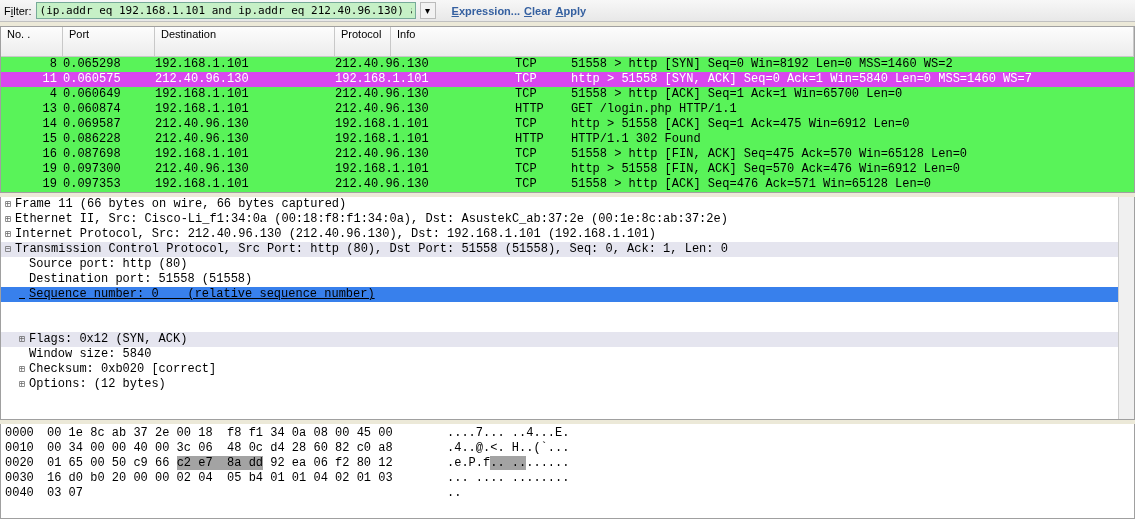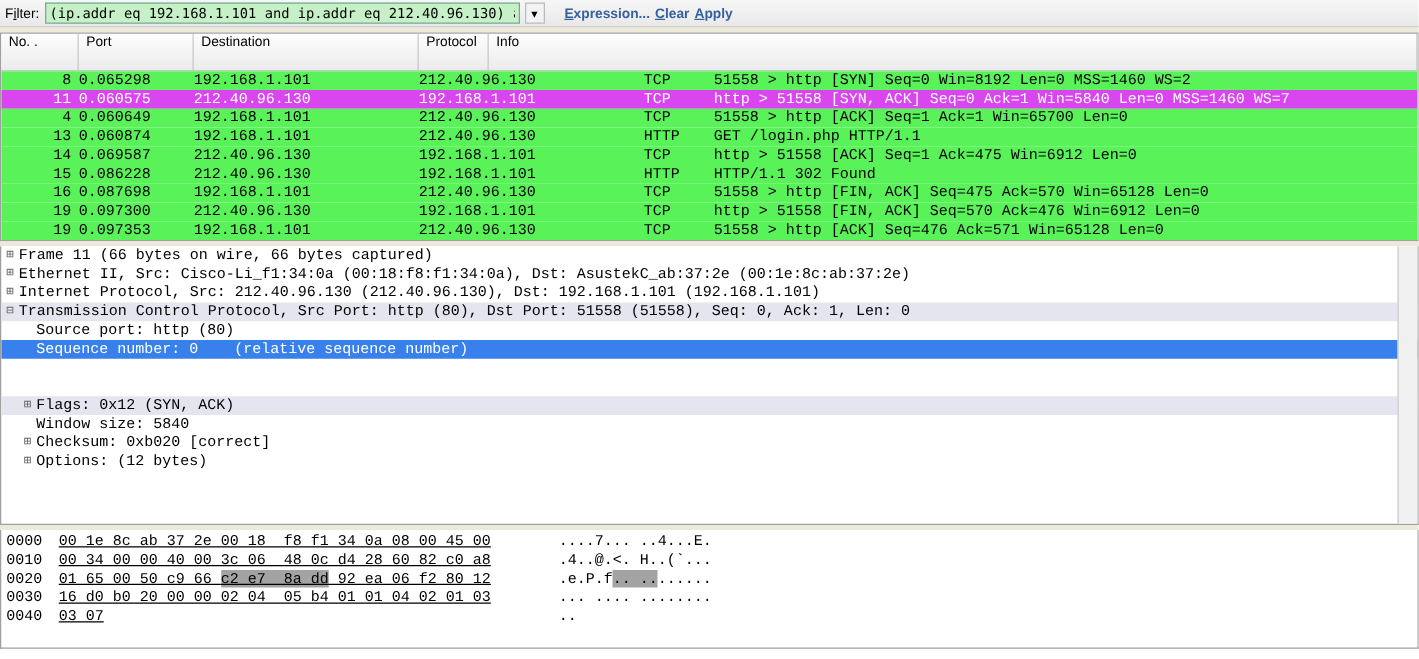--- a/index.html
+++ b/index.html
@@ -21,28 +21,28 @@
 .pkt-row { display:flex; height:15px; line-height:15px; white-space:pre; }
 .pkt-row.g { background:#59f359; }
 .pkt-row.sel { background:#d946ef; color:#fff; }
 .pkt-row .col-no{padding-left:6px;text-align:right;padding-right:6px}
 .pkt-row div { overflow:hidden; white-space:pre; }
 
 .detail-pane { height:223px; border-top:none; background:#fff; overflow:auto; font-family:Consolas,"Courier New",monospace; font-size:12px; position:relative; }
 .tree-row { display:flex; height:15px; line-height:15px; white-space:pre; }
 .tree-ico { width:14px; text-align:center; color:#666; font-size:10px; display:inline-block; cursor:pointer;}
 .tree-sp { display:inline-block; }
-.tr-sel { background:#3880ec; color:#ffffff; }
+.tr-sel { background:#3880ec; color:#000000;text-decoration:underline; }
 .tr-mut { background:#e5e5ef; }
 .scroll-stub{position:absolute;right:0;top:0;bottom:0;width:16px;background:#f0f0f0;border-left:1px solid #ccc;}
 
 .hex-pane { height:95px; border-top:none; font-family:Consolas,"Courier New",monospace; font-size:12px; padding:2px 4px; white-space:pre; overflow:hidden; }
 .hex-line { height:15px; line-height:15px; }
 .hx-off{display:inline-block;width:42px;}
-.hx-bytes{display:inline-block;width:400px;text-decoration:underline;}
+.hx-bytes{display:inline-block;width:400px;}
 .hx-asc{display:inline-block;}
 .hl{background:#a3a3a3;}
 .gap{height:4px;background:#ece9d8;}
 </style>
 </head>
 <body>
 
 <div class="toolbar">
   <label><span>F</span><u>i</u><span>lter:</span></label>
   <input class="filter-box" value="(ip.addr eq 192.168.1.101 and ip.addr eq 212.40.96.130) and (tcp.port eq" style="">
@@ -78,20 +78,21 @@
 
 <div class="gap"></div>
 
 <div class="pane detail-pane">
   <div id="tree-body">
       <div class="tree-row "><span class="tree-sp" style="width:0px"></span><span class="tree-ico">⊞</span> <span>Frame 11 (66 bytes on wire, 66 bytes captured)</span></div>
       <div class="tree-row "><span class="tree-sp" style="width:0px"></span><span class="tree-ico">⊞</span> <span>Ethernet II, Src: Cisco-Li_f1:34:0a (00:18:f8:f1:34:0a), Dst: AsustekC_ab:37:2e (00:1e:8c:ab:37:2e)</span></div>
       <div class="tree-row "><span class="tree-sp" style="width:0px"></span><span class="tree-ico">⊞</span> <span>Internet Protocol, Src: 212.40.96.130 (212.40.96.130), Dst: 192.168.1.101 (192.168.1.101)</span></div>
       <div class="tree-row tr-mut"><span class="tree-sp" style="width:0px"></span><span class="tree-ico">⊟</span> <span>Transmission Control Protocol, Src Port: http (80), Dst Port: 51558 (51558), Seq: 0, Ack: 1, Len: 0</span></div>
       <div class="tree-row "><span class="tree-sp" style="width:14px"></span><span class="tree-ico"> </span> <span>Source port: http (80)</span></div>
+      <div class="tree-row "><span class="tree-sp" style="width:14px"></span><span class="tree-ico"> </span> <span>Destination port: 51558 (51558)</span></div>
       <div class="tree-row tr-sel"><span class="tree-sp" style="width:14px"></span><span class="tree-ico"> </span> <span>Sequence number: 0    (relative sequence number)</span></div>
       <div class="tree-row "><span class="tree-sp" style="width:14px"></span><span class="tree-ico"> </span> </div>
       <div class="tree-row "><span class="tree-sp" style="width:14px"></span><span class="tree-ico"> </span> </div>
       <div class="tree-row tr-mut"><span class="tree-sp" style="width:14px"></span><span class="tree-ico">⊞</span> <span>Flags: 0x12 (SYN, ACK)</span></div>
       <div class="tree-row "><span class="tree-sp" style="width:14px"></span><span class="tree-ico"> </span> <span>Window size: 5840</span></div>
       <div class="tree-row "><span class="tree-sp" style="width:14px"></span><span class="tree-ico">⊞</span> <span>Checksum: 0xb020 [correct]</span></div>
       <div class="tree-row "><span class="tree-sp" style="width:14px"></span><span class="tree-ico">⊞</span> <span>Options: (12 bytes)</span></div>
     </div>
   <div class="scroll-stub"></div>
 </div>

